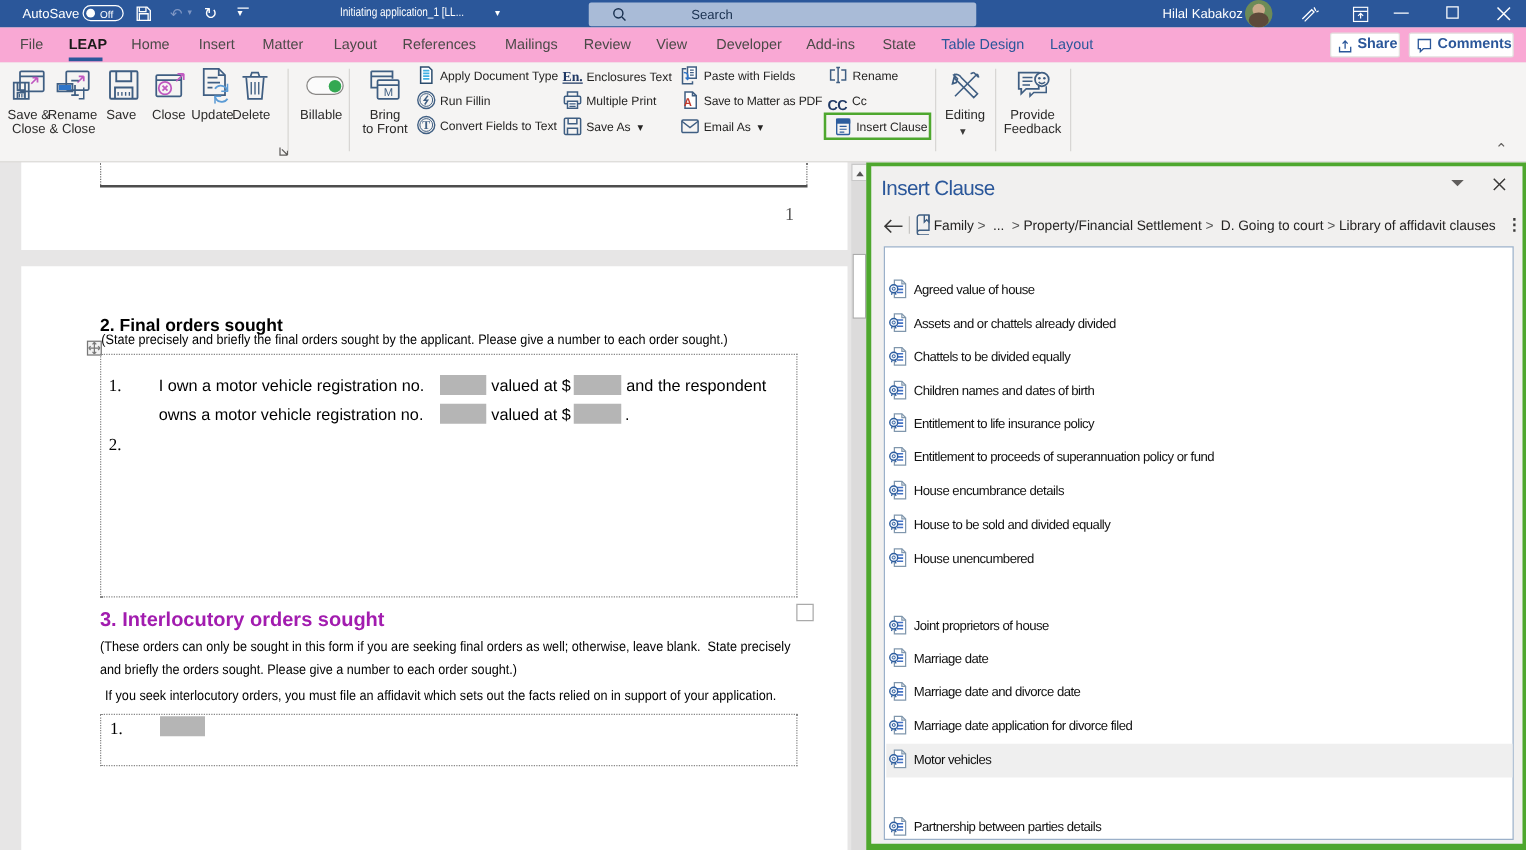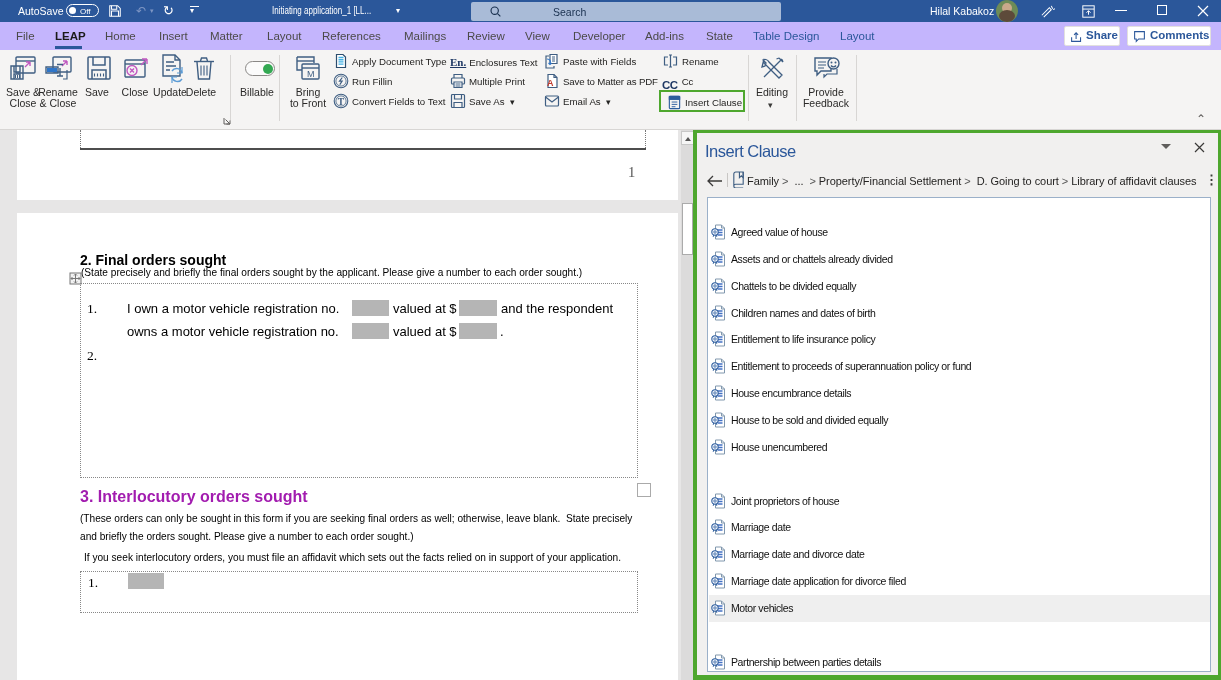--- a/index.html
+++ b/index.html
@@ -5,21 +5,21 @@
 * { margin:0; padding:0; box-sizing:border-box; }
 html,body { width:1221px; height:680px; overflow:hidden; font-family:"Liberation Sans", sans-serif; }
 #app { position:relative; width:1221px; height:680px; background:#e7e6e6; }
 .abs { position:absolute; }
 
 
 #titlebar { position:absolute; left:0; top:0; width:1221px; height:22px; background:#2b579a; color:#fff; }
 #titlebar .t { position:absolute; font-size:12px; line-height:22px; white-space:nowrap; }
 
 
-#tabrow { position:absolute; left:0; top:22px; width:1221px; height:28px; background:#c4b5fd; }
+#tabrow { position:absolute; left:0; top:22px; width:1221px; height:28px; background:#f9a8d4; }
 .tab { position:absolute; top:0; height:28px; line-height:29px; font-size:11.5px; color:#4b4a48; white-space:nowrap; }
 .tab.sel { color:#1b1a19; font-weight:bold; }
 .tab.ctx { color:#2b579a; }
 .vsep { position:absolute; top:4px; height:112px; width:1px; background:#d8d6d4; }
 .biglbl { position:absolute; width:76px; text-align:center; font-size:10.5px; color:#2b2a29; line-height:10.5px; }
 .grplbl { position:absolute; top:80px; font-size:10.5px; color:#605e5c; text-align:center; white-space:nowrap; }
 .smallrow { position:absolute; font-size:9.7px; color:#252423; white-space:nowrap; height:20px; line-height:20px; }
 .smallrow svg, .smallrow .ticon { vertical-align:-4px; margin-right:3px; }
 .page { position:absolute; left:17px; width:661px; background:#fff; }
 .sans { font-family:"Liberation Sans",sans-serif; }

